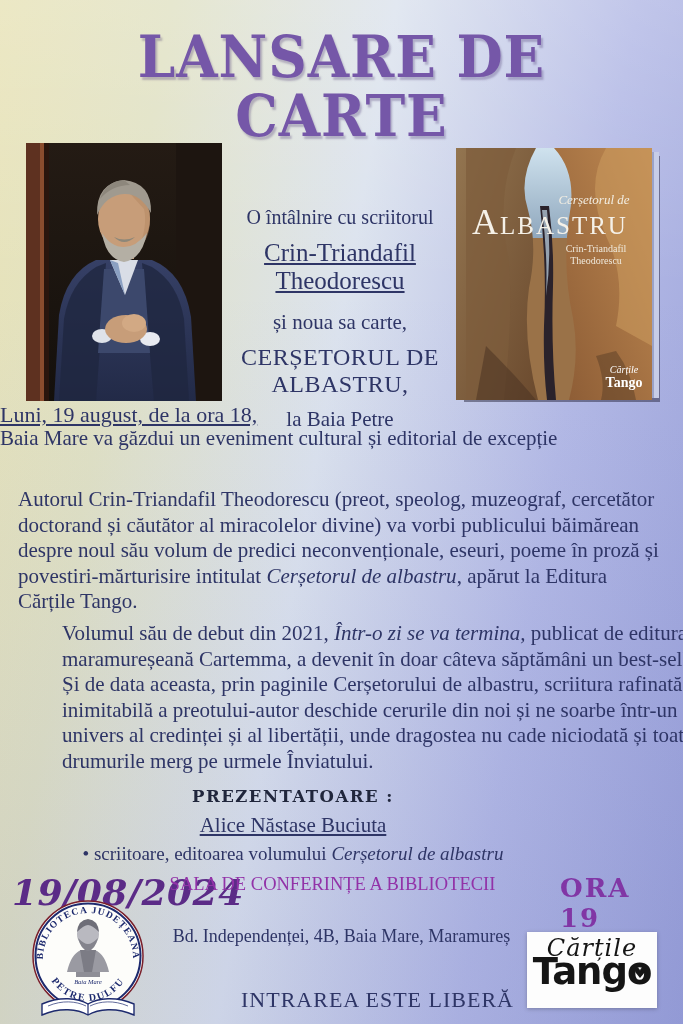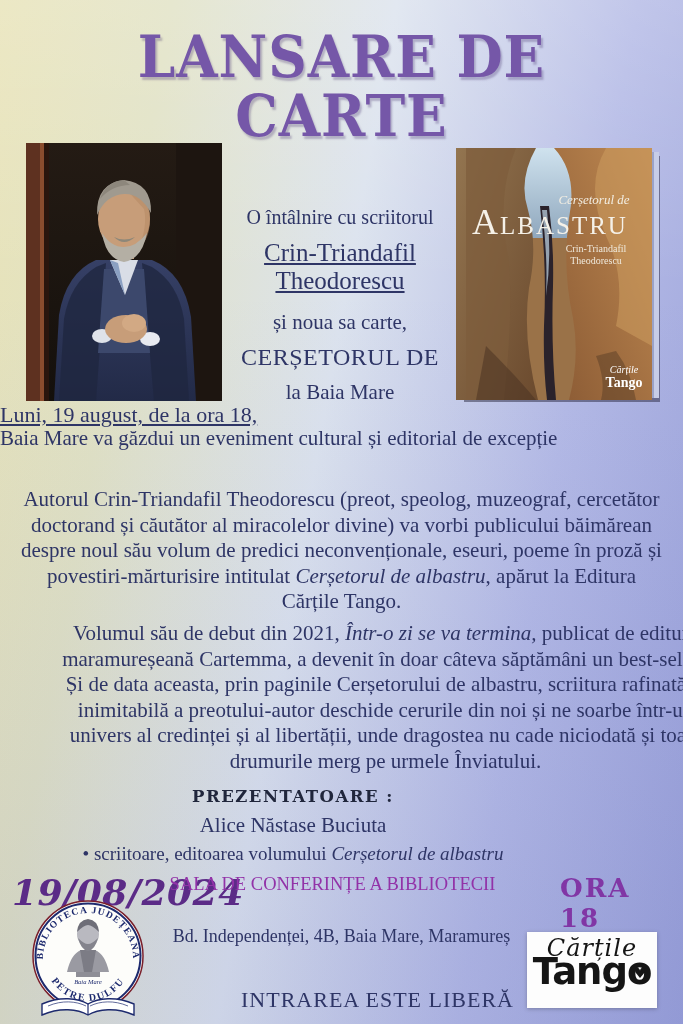--- a/index.html
+++ b/index.html
@@ -26,28 +26,28 @@
   .hero-line2{font-size:21px;margin-top:15px;text-align:center;}
   .hero-book{font-size:24px;line-height:1.12;margin-top:9px;letter-spacing:0.5px;}
   .hero-book span{display:block;}
   .hero-line3{font-size:21px;margin-top:9px;}
   .book{left:456px;top:146px;width:206px;height:258px;}
   
   .event{top:402px;left:0;width:683px;text-align:left;line-height:1.14;}
   .event-when{font-size:22px;text-decoration:underline;}
   .event-where{font-size:21px;}
   
-  .para{left:18px;width:647px;text-align:center;font-size:21px;line-height:1.215;}
+  .para{left:18px;width:647px;text-align:left;font-size:21px;line-height:1.215;}
   .para1{top:487px;}
   .para2{top:621px;margin-left:44px;}
   
   .presenter{top:787px;left:0;width:586px;text-align:center;}
   .presenter-heading{font-size:16.5px;font-weight:bold;letter-spacing:1.5px;color:#20263c;
     font-family:"DejaVu Serif",serif;}
-  .presenter-name{font-size:21px;margin-top:7px;}
+  .presenter-name{font-size:21px;text-decoration:underline;margin-top:7px;}
   .presenter-role{font-size:19px;margin-top:5px;}
   
   .date{left:12px;top:871px;font-family:"DejaVu Serif",serif;font-weight:bold;font-style:italic;
     font-size:36px;color:#5b2b87;letter-spacing:0.5px;}
   .venue{left:140px;top:874px;width:385px;text-align:center;font-weight:normal;
     font-size:18.5px;line-height:1.18;color:#9232a8;}
   .time{left:560px;top:873px;width:110px;font-weight:bold;font-size:26px;color:#8136a5;
     letter-spacing:2px;font-family:"DejaVu Serif",serif;}
   .address{top:926px;left:0;width:683px;text-align:center;font-size:18px;}
   .free-entry{top:987px;left:0;width:673px;text-align:center;font-size:22px;letter-spacing:1px;padding-left:41px;}
@@ -118,22 +118,23 @@
 
   <div class="layer hero-text">
     <div class="hero-line1">O întâlnire cu scriitorul</div>
     <div class="hero-author">
       <span>Crin-Triandafil</span>
       <span>Theodorescu</span>
     </div>
     <div class="hero-line2">și noua sa carte,</div>
     <div class="hero-book">
       <span>CERȘETORUL DE</span>
-    </div>
-    <div class="hero-line3">la Baia Mare</div>
+      <span>ALBASTRU,</span>
+    </div>
+    <div class="hero-line3">la Baia Petre</div>
   </div>
 
   <div class="layer book">
     <svg width="206" height="258" viewBox="0 0 206 258">
       <defs>
         <linearGradient id="sky" x1="0" y1="0" x2="0" y2="1">
           <stop offset="0" stop-color="#cfe2ee"></stop>
             <stop offset="1" stop-color="#8fa7bd"></stop>
         </linearGradient>
         <linearGradient id="rockL" x1="0" y1="0" x2="1" y2="1">
@@ -192,21 +193,21 @@
       <span>• scriitoare, editoarea volumului </span><em>Cerșetorul de albastru</em>
     </div>
   </div>
 
   <div class="layer date">19/08/2024</div>
 
   <div class="layer venue">
     <div>SALA DE CONFERINȚE A BIBLIOTECII</div>
   </div>
 
-  <div class="layer time">ORA 18</div>
+  <div class="layer time">ORA 19</div>
 
   <div class="layer address">Bd. Independenței, 4B, Baia Mare, Maramureș</div>
 
   <div class="layer library-logo">
     <svg width="136" height="132" viewBox="0 0 136 132">
       <defs>
         <path id="topArc" d="M 23,66 A 45,45 0 0 1 113,66"></path>
         <path id="botArc" d="M 29,84 A 43,43 0 0 0 107,84"></path>
       </defs>
       <circle cx="68" cy="64" r="55" fill="#fdfdfa" stroke="#7a1f2b" stroke-width="1.5"></circle>

